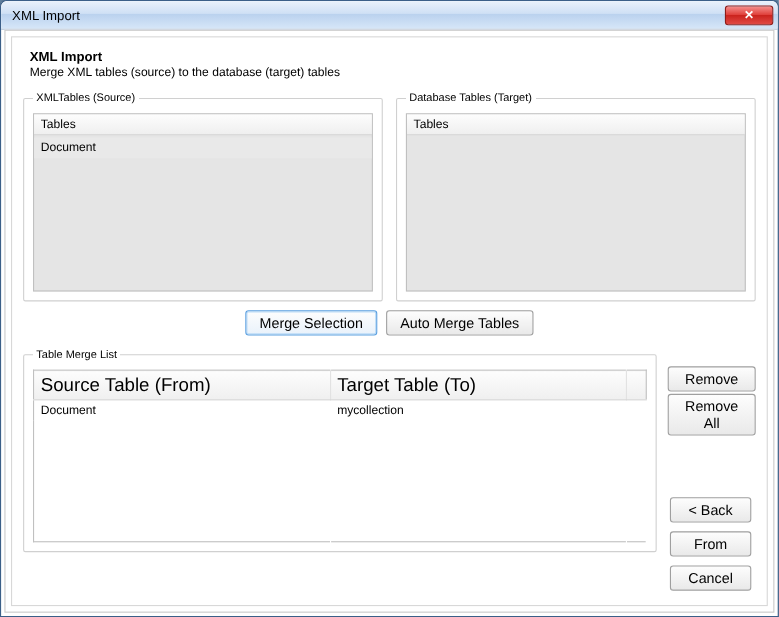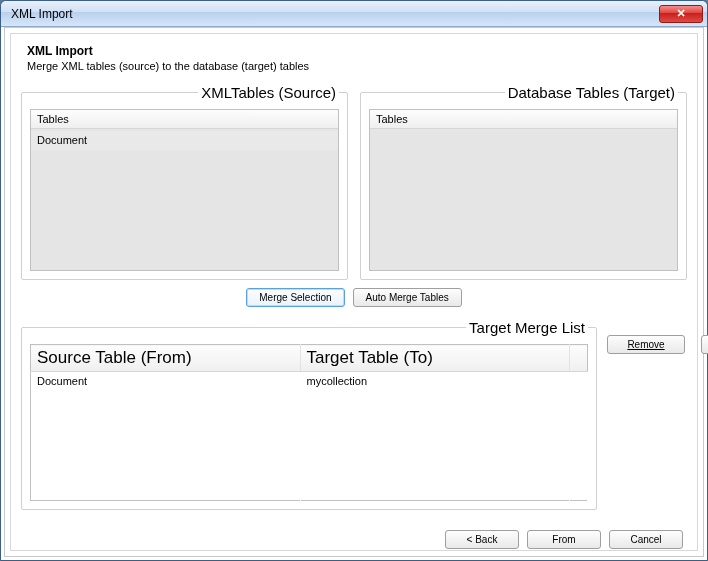--- a/index.html
+++ b/index.html
@@ -71,24 +71,23 @@
     color: #000;
     margin: 0 0 12px 6px;
   }
   fieldset {
     border: 1px solid #d0d0d0;
     border-radius: 2px;
     padding: 8px 8px 8px 8px;
     margin: 0;
   }
   legend {
-    font-size: 15px;
+    font-size: 10px;
     color: #000;
     padding: 0 3px;
-    text-align: right;
   }
   .columns {
     display: flex;
     gap: 12px;
     margin-bottom: 6px;
   }
   .columns > fieldset { flex: 1; }
   .listbox {
     border: 1px solid #c0c0c0;
     background: #e5e5e5;
@@ -117,21 +116,21 @@
   }
   .listitem.selected { background: #e9e9e9; }
   .buttons-row {
     display: flex;
     gap: 8px;
     justify-content: center;
     margin: 8px 0 12px 0;
   }
   button.btn {
     font-family: inherit;
-    font-size: 10px;
+    font-size: 13px;
     background: linear-gradient(to bottom,#fdfdfd,#e9e9e9);
     border: 1px solid #9f9f9f;
     border-radius: 3px;
     padding: 3px 12px;
     min-width: 78px;
     color: #000;
     cursor: pointer;
   }
   button.btn.primary {
     border: 1px solid #5a9fe0;
@@ -163,33 +162,33 @@
   }
   .merge-table td {
     padding: 3px 6px;
     font-size: 11px;
     vertical-align: top;
     border-right: 1px solid transparent;
   }
   .merge-table th:last-child { width: 18px; border-right:none;}
   .side-buttons {
     display: flex;
-    flex-direction: row;
-    gap: 16px;
+    flex-direction: column;
+    gap: 2px;
     padding-top: 16px;
     width: 80px;
-    text-decoration: underline;
   }
   .side-buttons button { min-width: 78px; }
   .footer-buttons {
     position: absolute;
     right: 14px;
-    bottom: 1px;
+    bottom: 13px;
     display: flex;
     gap: 8px;
+    flex-direction: column;
   }
   .footer-buttons button { min-width: 74px; }
 </style>
 </head>
 <body>
 
 <div class="window">
 
   <div class="titlebar">
     <span class="title">XML Import</span>
@@ -223,21 +222,21 @@
         </fieldset>
       </div>
 
       <div class="buttons-row">
         <button class="btn primary">Merge Selection</button>
         <button class="btn">Auto Merge Tables</button>
       </div>
 
       <div class="merge-list-wrap">
         <fieldset>
-          <legend>Target Merge List</legend>
+          <legend>Table Merge List</legend>
           <table class="merge-table">
             <thead>
               <tr>
                 <th>Source Table (From)</th>
                 <th>Target Table (To)</th>
                 <th></th>
               </tr>
             </thead>
             <tbody id="merge-body">
               <tr>

